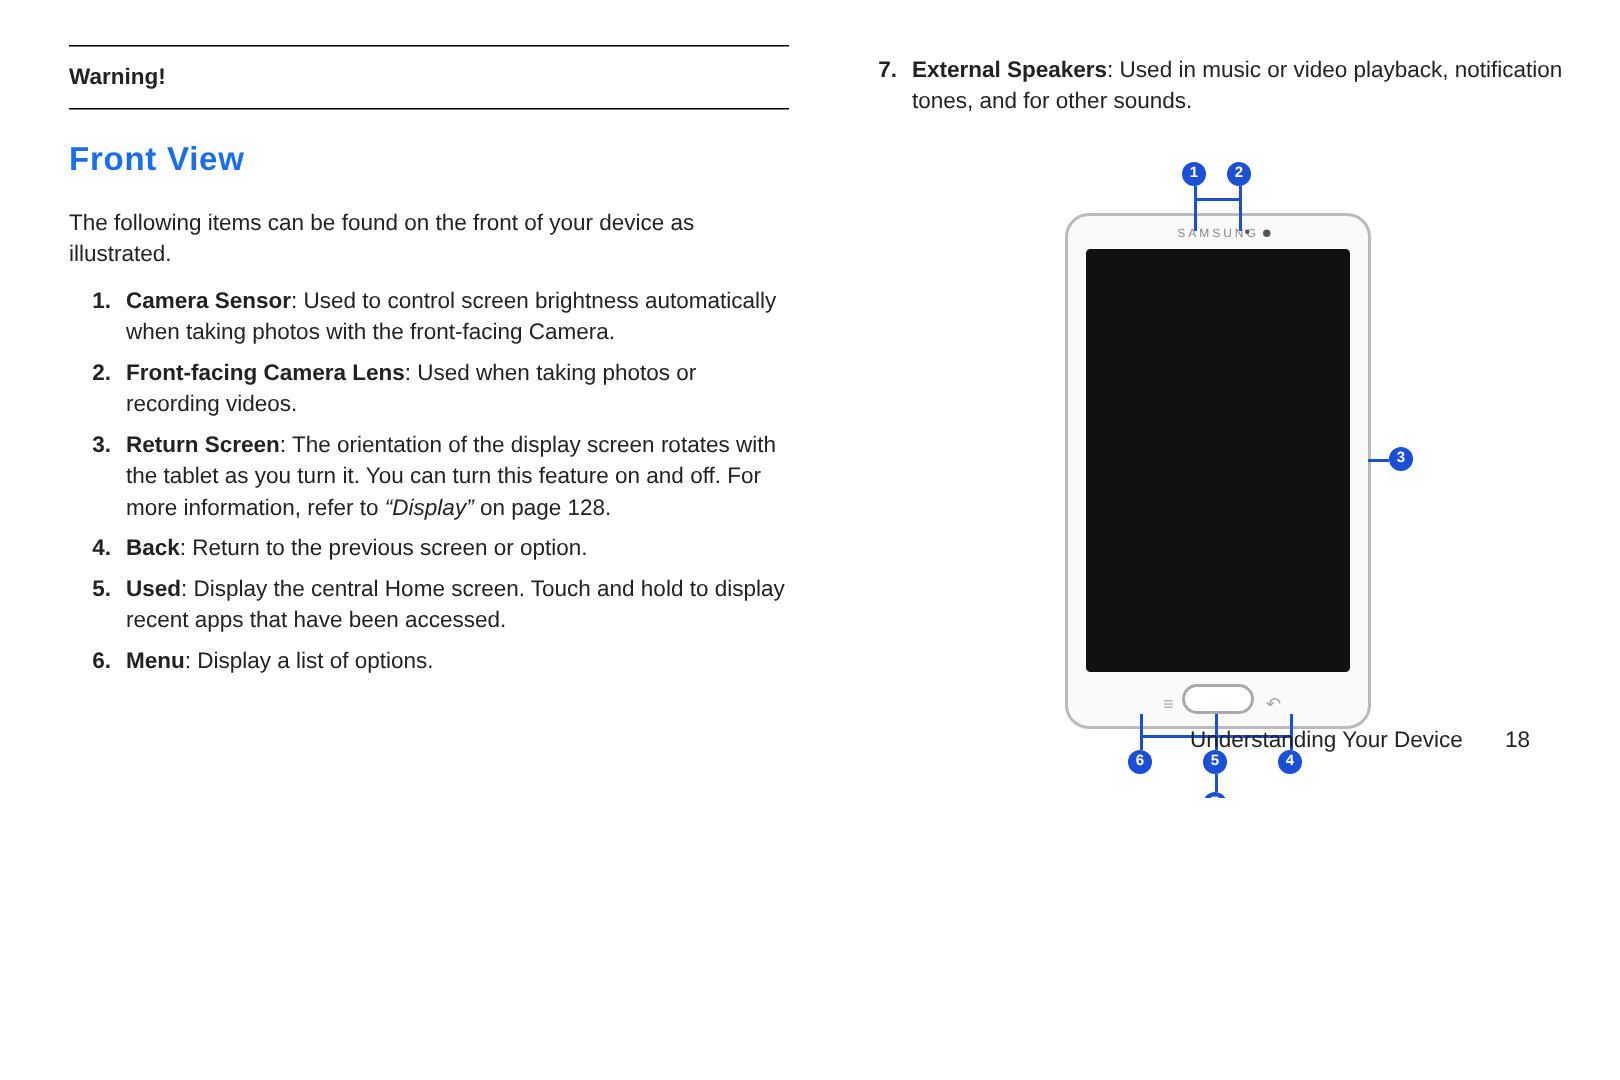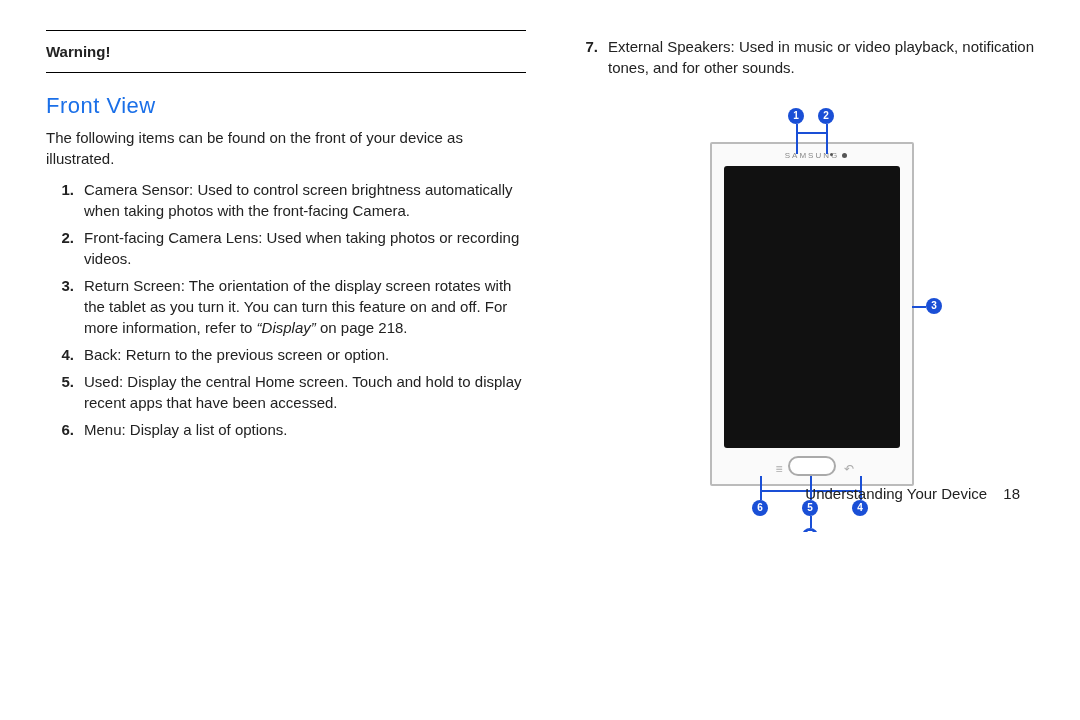--- a/index.html
+++ b/index.html
@@ -6,32 +6,32 @@
   .page{width:1080px;height:532px;position:relative;overflow:hidden}
   .col{position:absolute;top:30px;width:480px}
   .col-left{left:46px}
   .col-right{left:570px}
   .hr{border-top:1.5px solid #000;margin:0}
   .warn{padding:10px 0 10px 0}
   .warn-body{display:flex}
   .warn-label{font-weight:bold;flex:0 0 auto;margin-right:4px}
   .warn-text{flex:1 1 auto}
   .xref{font-style:italic}
-  h2.section{color:#1a6fe8;font-weight:400;font-size:22px;margin:18px 0 5px;font-family:Arial,Helvetica,sans-serif;letter-spacing:.5px}
+  h2.section{color:#1a6fe8;font-weight:700;font-size:22px;margin:18px 0 16px;font-family:Arial,Helvetica,sans-serif;letter-spacing:.5px}
   .intro{margin-bottom:10px}
   ol.feat{list-style:none;padding:0;margin:0}
   ol.feat>li{display:flex;margin:6px 0}
   .num{font-weight:bold;flex:0 0 28px;text-align:right;margin-right:10px}
   .desc{flex:1 1 auto}
-  .b{font-weight:normal}
+  .b{font-weight:bold}
   .footer{position:absolute;right:60px;bottom:28px;font-size:15px}
-  .footer .pn{margin-left:12px}
+  .footer .pn{margin-left:24px}
   
   .diagram{position:relative;width:260px;height:440px;margin:24px auto 0}
-  .tablet{position:absolute;left:30px;top:40px;width:200px;height:340px;border:2px solid #bbb;border-radius:2px;background:#fafafa}
+  .tablet{position:absolute;left:30px;top:40px;width:200px;height:340px;border:2px solid #bbb;border-radius:16px;background:#fafafa}
   .brand{position:absolute;top:6px;left:0;right:0;text-align:center;font-size:8px;letter-spacing:2px;color:#888}
   .sensor-dot{position:absolute;top:9px;left:118px;width:3px;height:3px;border-radius:50%;background:#555}
   .cam-dot{position:absolute;top:9px;left:130px;width:5px;height:5px;border-radius:50%;background:#555}
   .screen{position:absolute;top:22px;left:12px;right:12px;bottom:36px;background:#111;border-radius:3px}
   .homebtn{position:absolute;bottom:8px;left:50%;transform:translateX(-50%);width:44px;height:16px;border:2px solid #aaa;border-radius:10px;background:#fff}
   .softkey{position:absolute;bottom:11px;width:14px;height:12px;color:#aaa;font-size:12px;text-align:center}
   .sk-back{left:60px}
   .sk-menu{right:56px}
   
   .badge{position:absolute;width:16px;height:16px;border-radius:50%;background:#1a4fd6;color:#fff;font-size:10px;font-weight:bold;display:flex;align-items:center;justify-content:center}
@@ -70,21 +70,21 @@
       <li>
         <span class="num">1.</span>
         <span class="desc"><span class="b">Camera Sensor</span><span>: Used to control screen brightness automatically when taking photos with the front-facing Camera.</span></span>
       </li>
       <li>
         <span class="num">2.</span>
         <span class="desc"><span class="b">Front-facing Camera Lens</span><span>: Used when taking photos or recording videos.</span></span>
       </li>
       <li>
         <span class="num">3.</span>
-        <span class="desc"><span class="b">Return Screen</span><span>: The orientation of the display screen rotates with the tablet as you turn it. You can turn this feature on and off. For more information, refer to </span><span class="xref">“Display”</span><span> on page 218.</span></span>
+        <span class="desc"><span class="b">Return Screen</span><span>: The orientation of the display screen rotates with the tablet as you turn it. You can turn this feature on and off. For more information, refer to </span><span class="xref">“Display”</span><span> on page 128.</span></span>
       </li>
       <li>
         <span class="num">4.</span>
         <span class="desc"><span class="b">Back</span><span>: Return to the previous screen or option.</span></span>
       </li>
       <li>
         <span class="num">5.</span>
         <span class="desc"><span class="b">Used</span><span>: Display the central Home screen. Touch and hold to display recent apps that have been accessed.</span></span>
       </li>
       <li>

